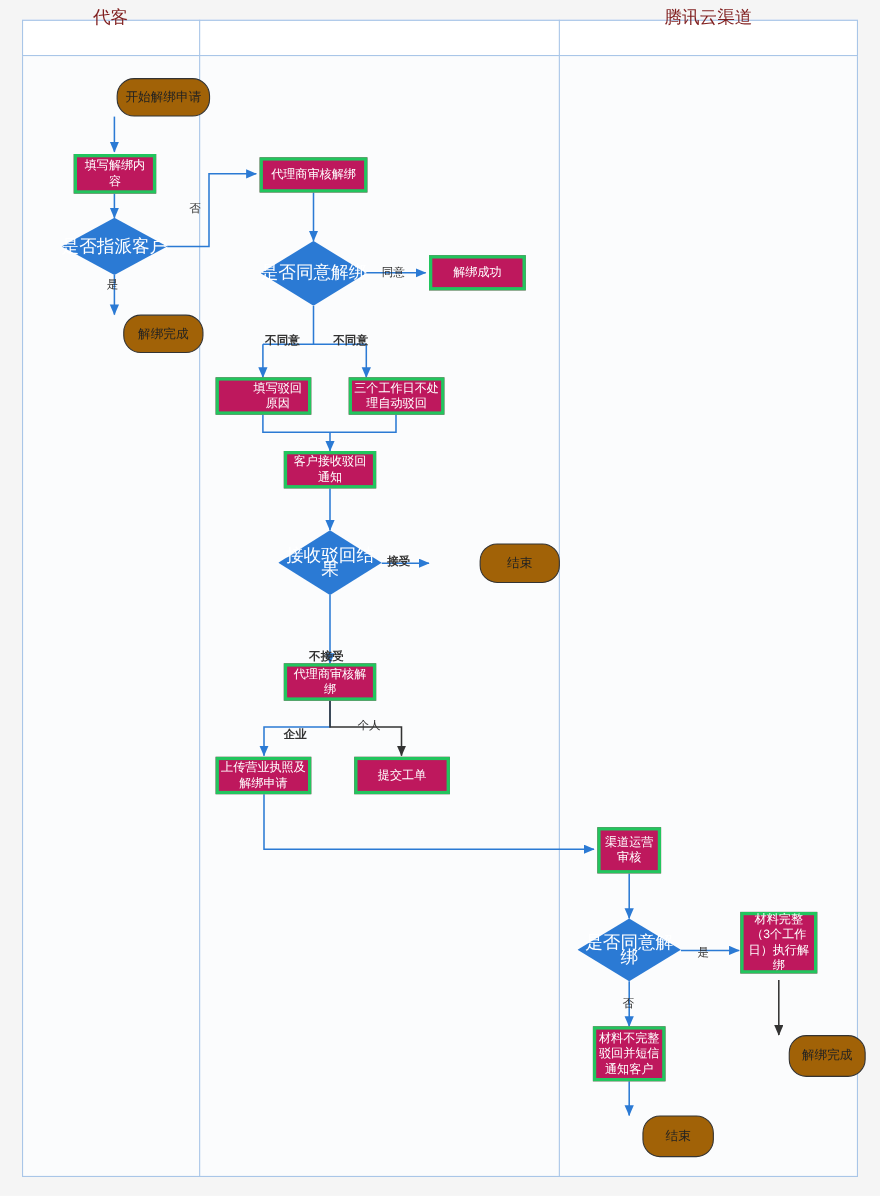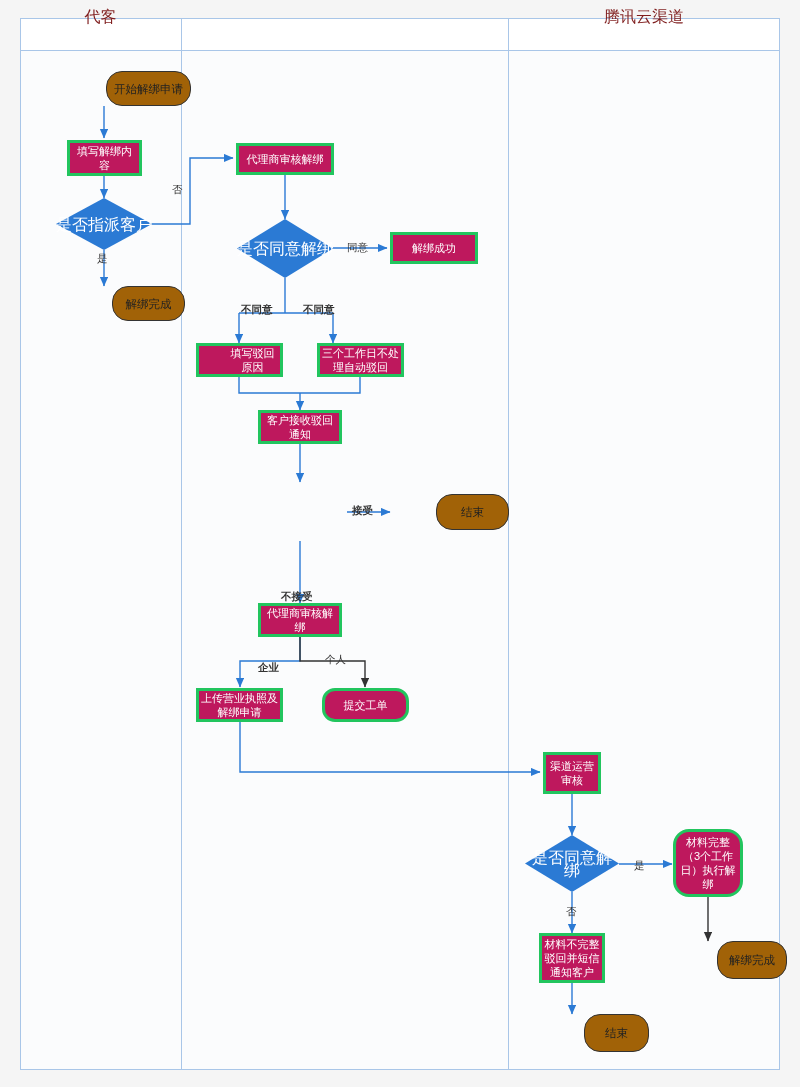--- a/index.html
+++ b/index.html
@@ -243,49 +243,55 @@
   </div>
 
   <div class="node proc" style="left:317px; top:343px; width:87px; height:34px;">
     <span>三个工作日不处理自动驳回</span>
   </div>
 
   <div class="node proc" style="left:258px; top:410px; width:84px; height:34px;">
     <span>客户接收驳回通知</span>
   </div>
 
+  <div class="decision-wrap" style="left:253px; top:482px; width:94px; height:59px;">
+    <svg class="diamond-svg" width="94" height="59" viewBox="0 0 94 59">
+      <polygon points="47,0 94,29.5 47,59 0,29.5" fill="#2b7ad4"></polygon>
+    </svg>
+    <div class="decision-label">接收驳回结果</div>
+  </div>
 
   <div class="node terminal" style="left:392px; top:494px; width:73px; height:36px;">
     <span>结束</span>
   </div>
 
   <div class="node proc" style="left:258px; top:603px; width:84px; height:34px;">
     <span>代理商审核解绑</span>
   </div>
 
   <div class="node proc" style="left:196px; top:688px; width:87px; height:34px;">
     <span>上传营业执照及解绑申请</span>
   </div>
 
-  <div class="node proc" style="left:322px; top:688px; width:87px; height:34px;border-radius:13px;">
+  <div class="node proc" style="left:322px; top:688px; width:87px; height:34px;">
     <span>提交工单</span>
   </div>
 
   <div class="node proc" style="left:543px; top:752px; width:58px; height:42px;">
     <span>渠道运营审核</span>
   </div>
 
   <div class="decision-wrap" style="left:525px; top:835px; width:94px; height:57px;">
     <svg class="diamond-svg" width="94" height="57" viewBox="0 0 94 57">
       <polygon points="47,0 94,28.5 47,57 0,28.5" fill="#2b7ad4"></polygon>
     </svg>
     <div class="decision-label">是否同意解绑</div>
   </div>
 
-  <div class="node proc" style="left:673px; top:829px; width:70px; height:68px;border-radius:16px;">
+  <div class="node proc" style="left:673px; top:829px; width:70px; height:56px;">
     <span>材料完整（3个工作日）执行解绑</span>
   </div>
 
   <div class="node proc" style="left:539px; top:933px; width:66px; height:50px;">
     <span>材料不完整驳回并短信通知客户</span>
   </div>
 
   <div class="node terminal" style="left:673px; top:941px; width:70px; height:38px;">
     <span>解绑完成</span>
   </div>

